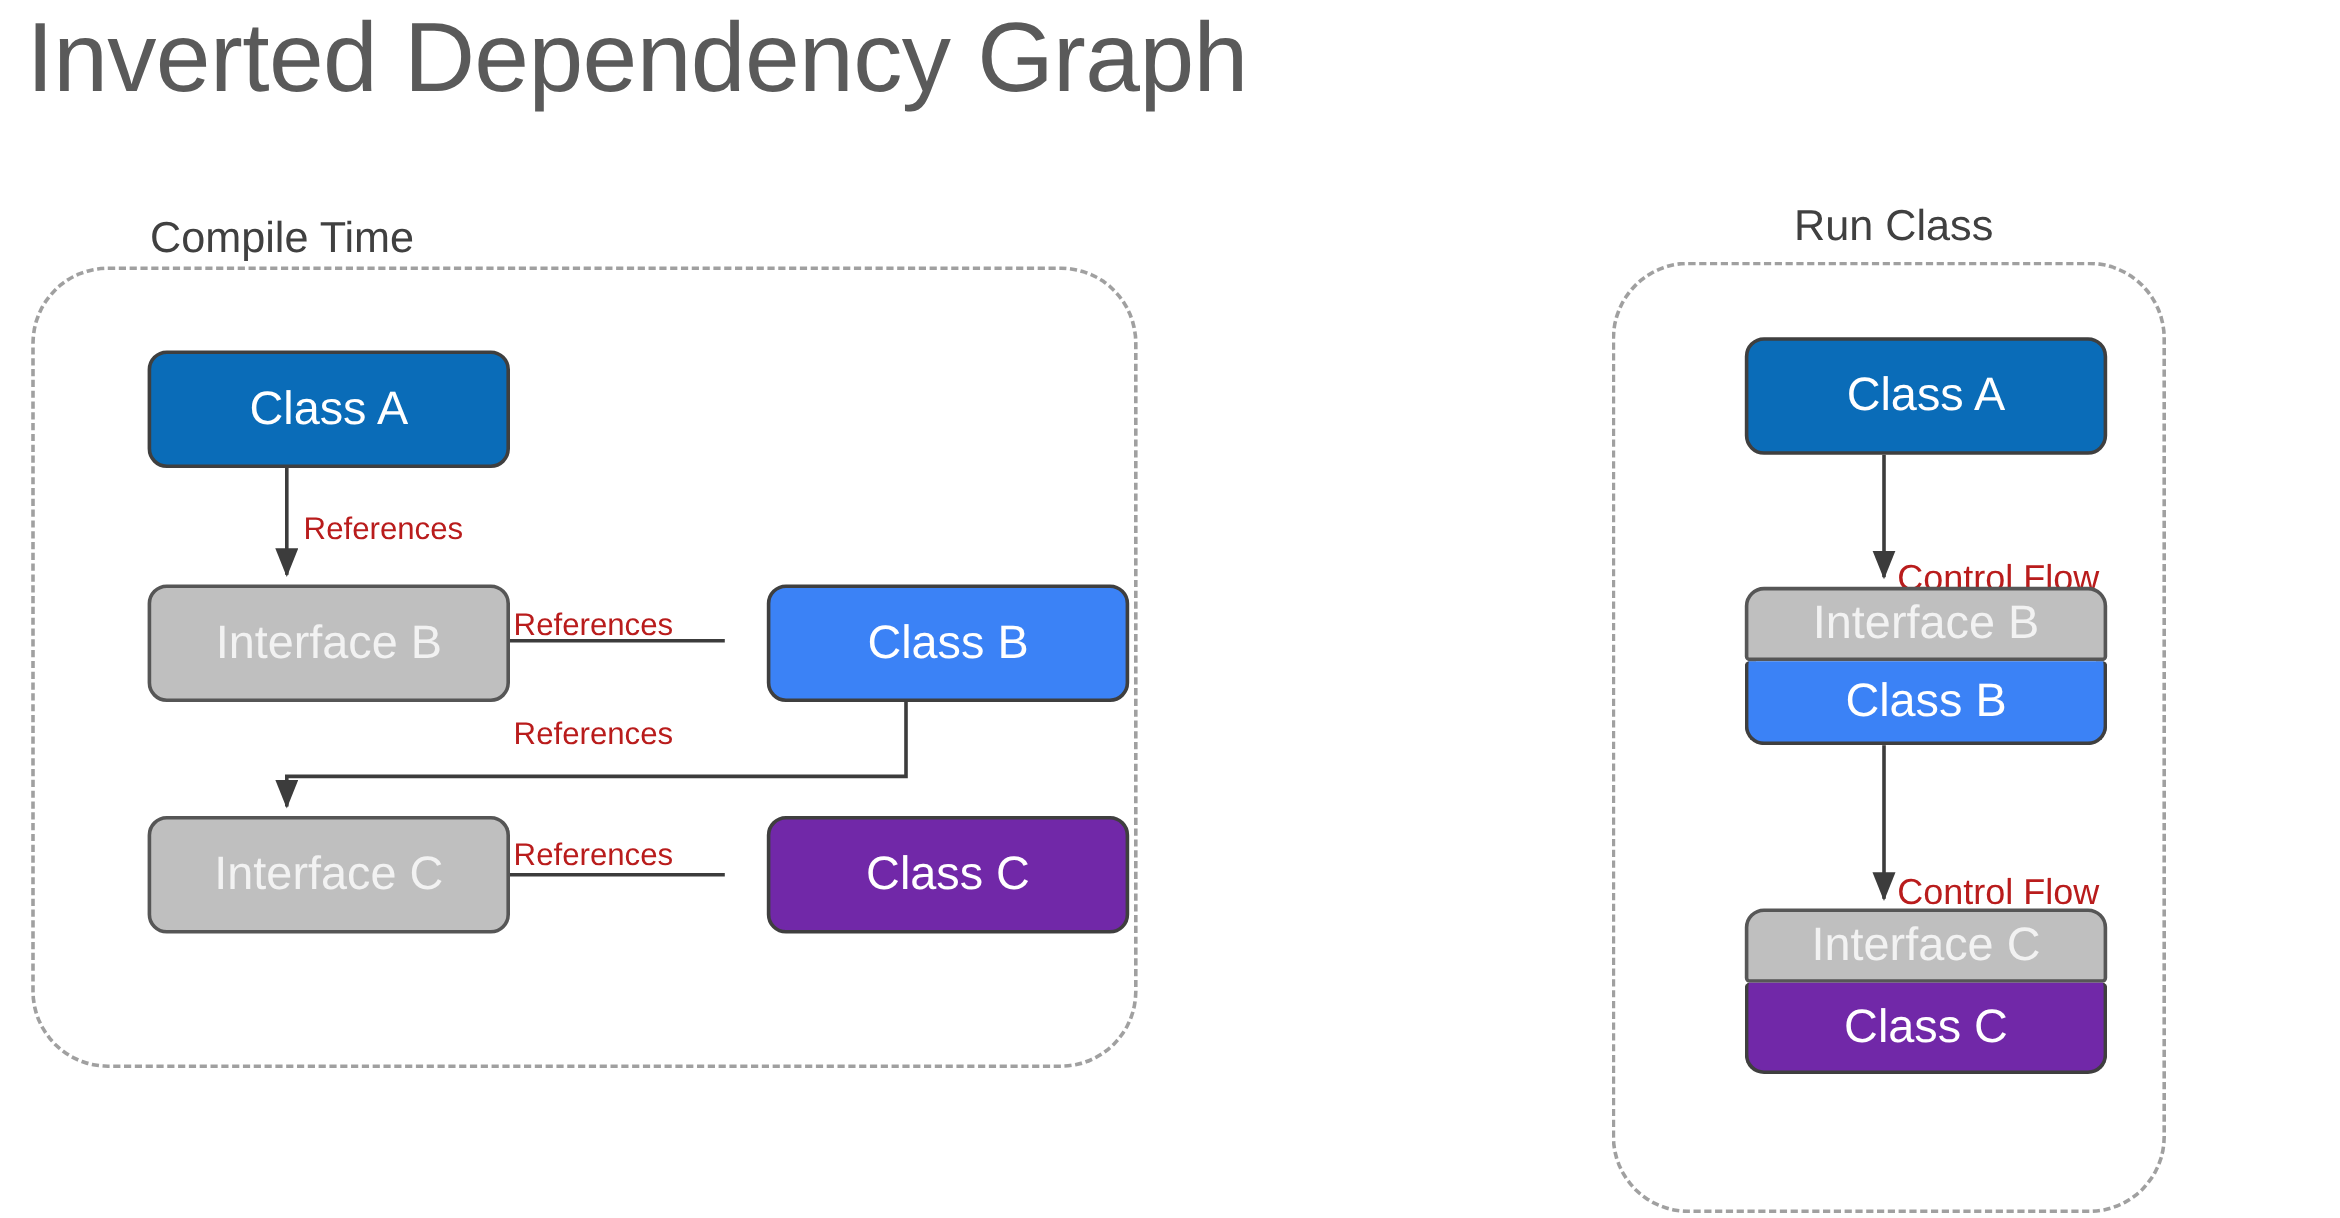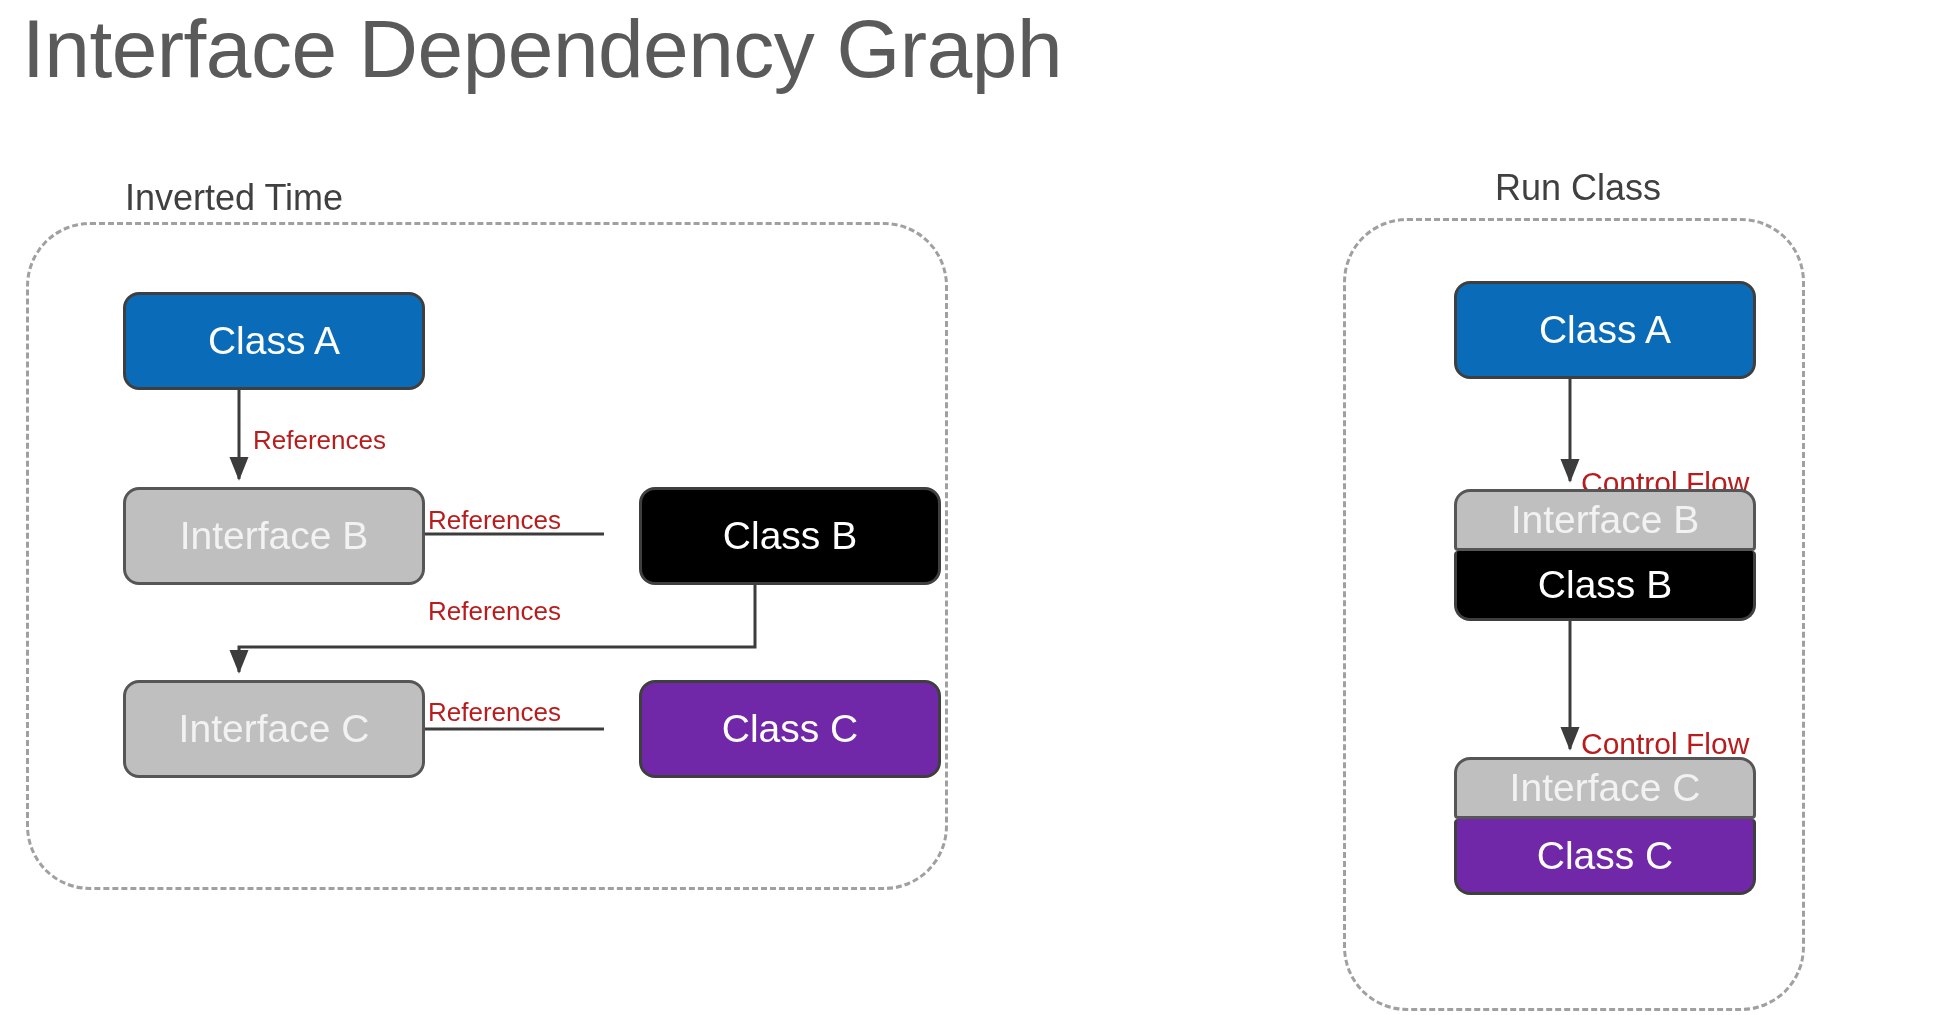--- a/index.html
+++ b/index.html
@@ -63,21 +63,21 @@
     display: flex;
     align-items: center;
     justify-content: center;
     color: #ffffff;
     font-size: 39px;
     font-weight: 400;
     white-space: nowrap;
     margin-left: 35px;
   }
   .node.blue   { background: #0a6cb8; }
-  .node.green  { background: #000000; text-align: center; }
+  .node.green  { background: #3b82f6; text-align: center; }
   .node.purple { background: #7128a8; }
   .node.grey   { background: #bfbfbf; color: #f2f2f2; border-color: #565656; border-radius: 16px; }
 
   
   .node.stack-top {
     border-bottom-left-radius: 4px;
     border-bottom-right-radius: 4px;
   }
   .node.stack-bottom {
     border-top-left-radius: 4px;
@@ -121,23 +121,23 @@
   #lbl-ct-a-ib  { left: 253px;  top: 425px; }
   #lbl-ct-b-ib  { left: 428px;  top: 505px; }
   #lbl-ct-b-ic  { left: 428px;  top: 596px; }
   #lbl-ct-c-ic  { left: 428px;  top: 697px; }
   #lbl-rt-a-b   { left: 1581px; top: 418px; }
   #lbl-rt-b-c   { left: 1581px; top: 679px; }
 </style>
 </head>
 <body>
 
-<div id="page-title">Interface Dependency Graph</div>
+<div id="page-title">Inverted Dependency Graph</div>
 
-<div class="panel-heading" id="heading-compile">Inverted Time</div>
+<div class="panel-heading" id="heading-compile">Compile Time</div>
 
 <div class="panel-heading" id="heading-run">Run Class</div>
 
 <div class="dashed-group" id="group-compile"></div>
 
 <div class="dashed-group" id="group-run"></div>
 
 <svg id="edge-layer" viewBox="0 0 1950 1015" xmlns="http://www.w3.org/2000/svg">
   <defs>
     <marker id="arrowhead" markerWidth="9" markerHeight="9" refX="7.4" refY="3.2" orient="auto" markerUnits="strokeWidth">

